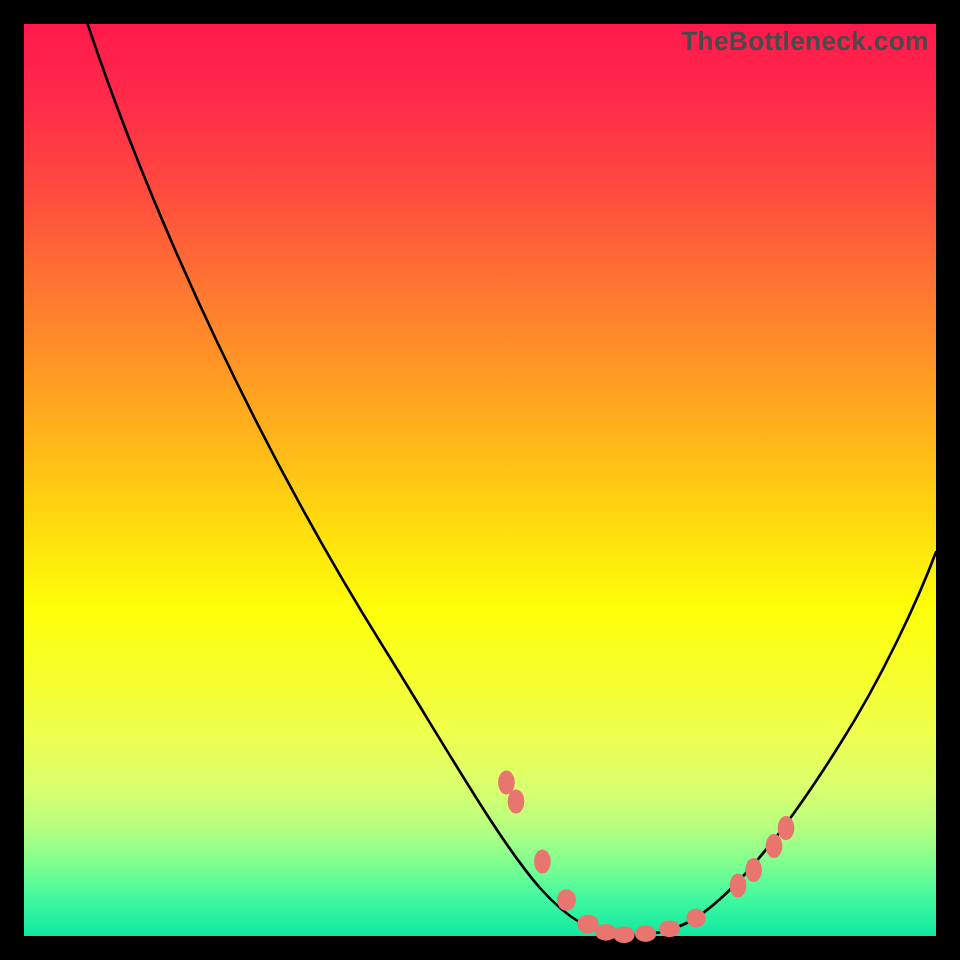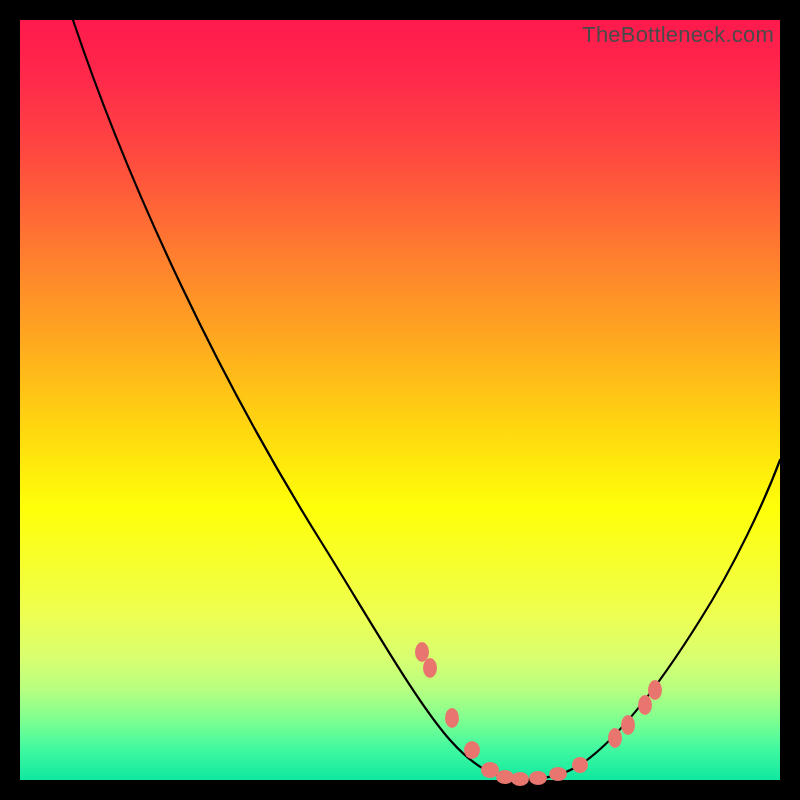--- a/index.html
+++ b/index.html
@@ -43,21 +43,21 @@
       #10e8a0 100%
     );
   }
   .watermark {
     position: absolute;
     top: 2px;
     right: 6px;
     color: #4a4a4a;
     font-size: 22px;
     letter-spacing: 0.2px;
-    font-weight: 400;
+    font-weight: 700;
   }
   svg.curve {
     position: absolute;
     left: 0;
     top: 0;
     width: 760px;
     height: 760px;
     overflow: visible;
   }
   .curve path {

